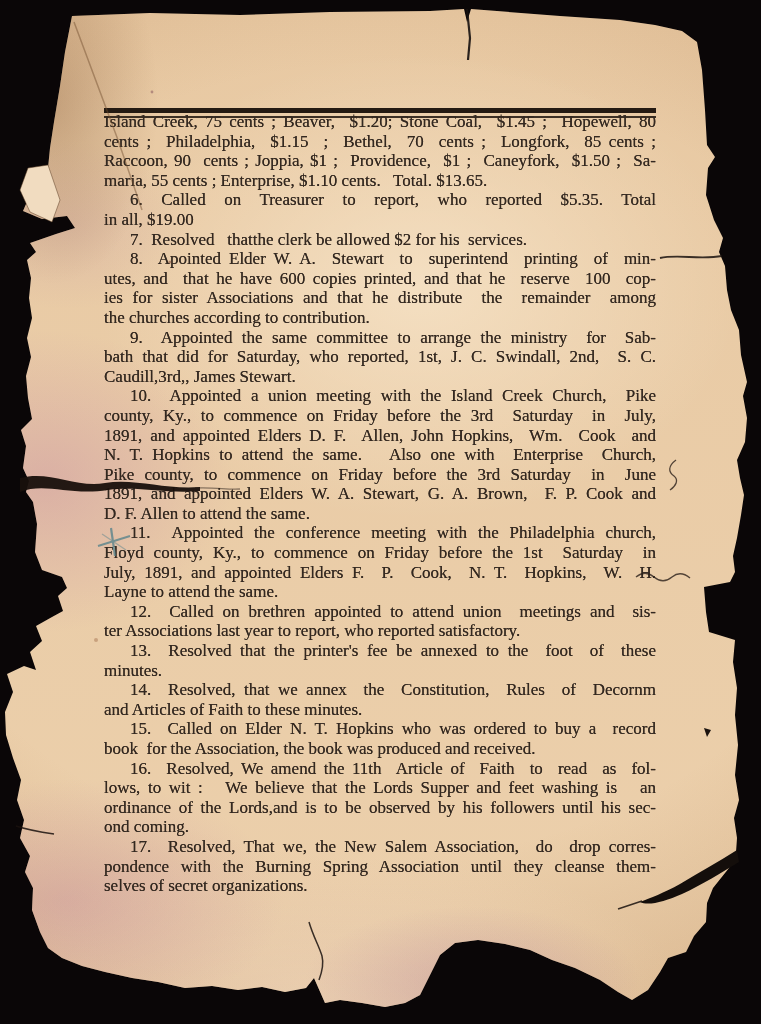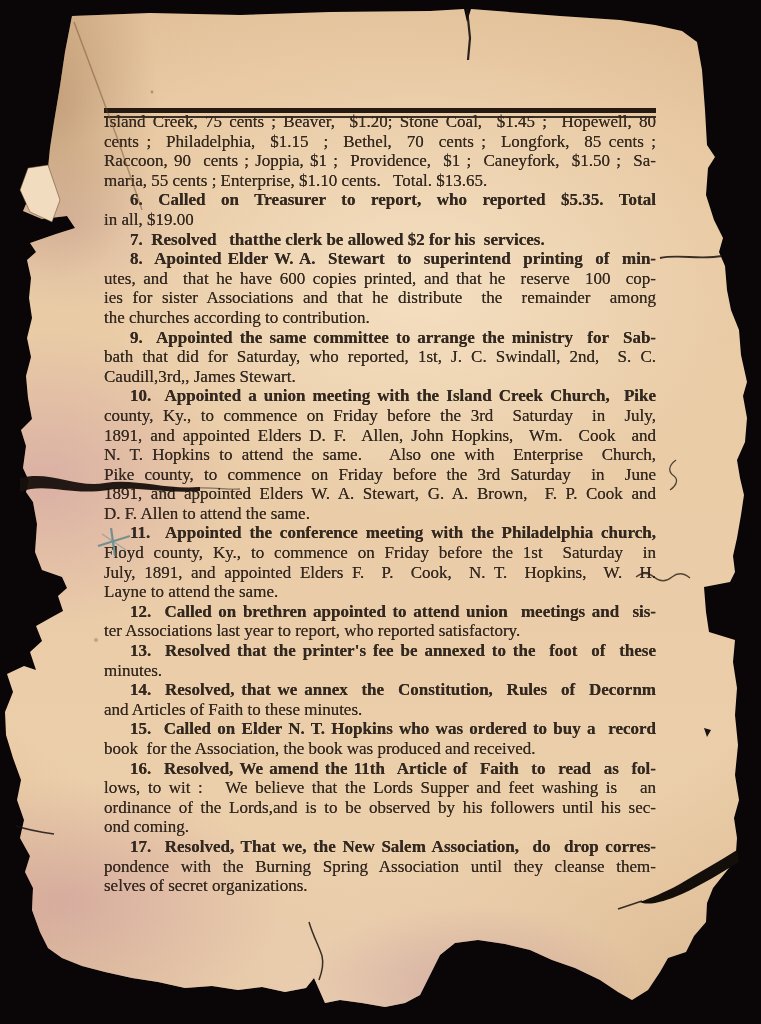--- a/index.html
+++ b/index.html
@@ -57,21 +57,21 @@
     border-top:2px solid rgba(36,26,18,0.88);
   }
   .text{
     position:absolute;left:104px;top:112px;width:552px;
     font-size:17px;line-height:19.6px;color:var(--ink);
     text-shadow:0 0 0.5px rgba(51,40,32,0.85);
     white-space:pre-wrap;
   }
   .line{text-align:justify;text-align-last:justify;}
   .line.last{text-align-last:left;}
-  .line.indent{text-indent:26px;font-weight:bold;}
+  .line.indent{text-indent:26px;}
   .defects{position:absolute;inset:0;pointer-events:none;}
 </style>
 </head>
 <body>
 
 <div class="stage">
   <div class="paper">
     <div class="rule"></div>
     <div class="text"><div class="line">Island Creek, 75 cents ; Beaver,  $1.20; Stone Coal,  $1.45 ;  Hopewell, 80</div><div class="line">cents ;  Philadelphia,  $1.15  ;  Bethel,  70  cents ;  Longfork,  85 cents ;</div><div class="line">Raccoon, 90  cents ; Joppia, $1 ;  Providence,  $1 ;  Caneyfork,  $1.50 ;  Sa-</div><div class="line last">maria, 55 cents ; Enterprise, $1.10 cents.   Total. $13.65.</div><div class="line indent">6.  Called  on  Treasurer  to  report,  who  reported  $5.35.  Total</div><div class="line last">in all, $19.00</div><div class="line last indent">7.  Resolved   thatthe clerk be allowed $2 for his  services.</div><div class="line indent">8.  Apointed Elder W. A.  Stewart  to  superintend  printing  of  min-</div><div class="line">utes, and  that he have 600 copies printed, and that he  reserve  100  cop-</div><div class="line">ies for sister Associations and that he distribute  the  remainder  among</div><div class="line last">the churches according to contribution.</div><div class="line indent">9.  Appointed the same committee to arrange the ministry  for  Sab-</div><div class="line">bath that did for Saturday, who reported, 1st, J. C. Swindall, 2nd,  S. C.</div><div class="line last">Caudill,3rd,, James Stewart.</div><div class="line indent">10.  Appointed a union meeting with the Island Creek Church,  Pike</div><div class="line">county, Ky., to commence on Friday before the 3rd  Saturday  in  July,</div><div class="line">1891, and appointed Elders D. F.  Allen, John Hopkins,  Wm.  Cook  and</div><div class="line">N. T. Hopkins to attend the same.   Also one with  Enterprise  Church,</div><div class="line">Pike county, to commence on Friday before the 3rd Saturday  in  June</div><div class="line">1891, and appointed Elders W. A. Stewart, G. A. Brown,  F. P. Cook and</div><div class="line last">D. F. Allen to attend the same.</div><div class="line indent">11.  Appointed the conference meeting with the Philadelphia church,</div><div class="line">Floyd county, Ky., to commence on Friday before the 1st  Saturday  in</div><div class="line">July, 1891, and appointed Elders F.  P.  Cook,  N. T.  Hopkins,  W.  H.</div><div class="line last">Layne to attend the same.</div><div class="line indent">12.  Called on brethren appointed to attend union  meetings and  sis-</div><div class="line last">ter Associations last year to report, who reported satisfactory.</div><div class="line indent">13.  Resolved that the printer's fee be annexed to the  foot  of  these</div><div class="line last">minutes.</div><div class="line indent">14.  Resolved, that we annex  the  Constitution,  Rules  of  Decornm</div><div class="line last">and Articles of Faith to these minutes.</div><div class="line indent">15.  Called on Elder N. T. Hopkins who was ordered to buy a  record</div><div class="line last">book  for the Association, the book was produced and received.</div><div class="line indent">16.  Resolved, We amend the 11th  Article of  Faith  to  read  as  fol-</div><div class="line">lows, to wit :   We believe that the Lords Supper and feet washing is   an</div><div class="line">ordinance of the Lords,and is to be observed by his followers until his sec-</div><div class="line last">ond coming.</div><div class="line indent">17.  Resolved, That we, the New Salem Association,  do  drop corres-</div><div class="line">pondence with the Burning Spring Association until they cleanse them-</div><div class="line last">selves of secret organizations.</div></div>
   </div>

